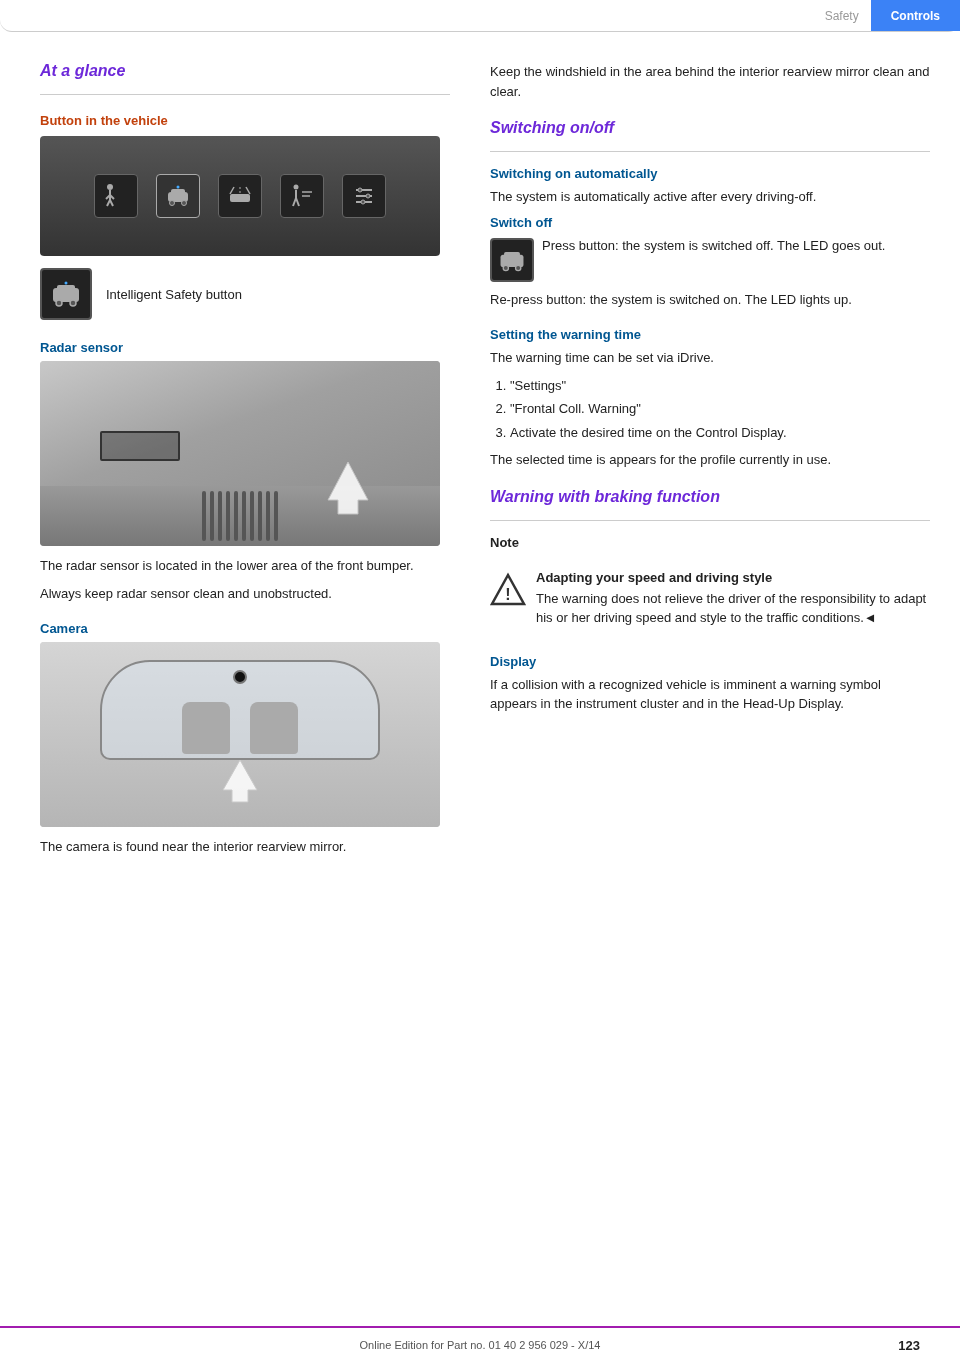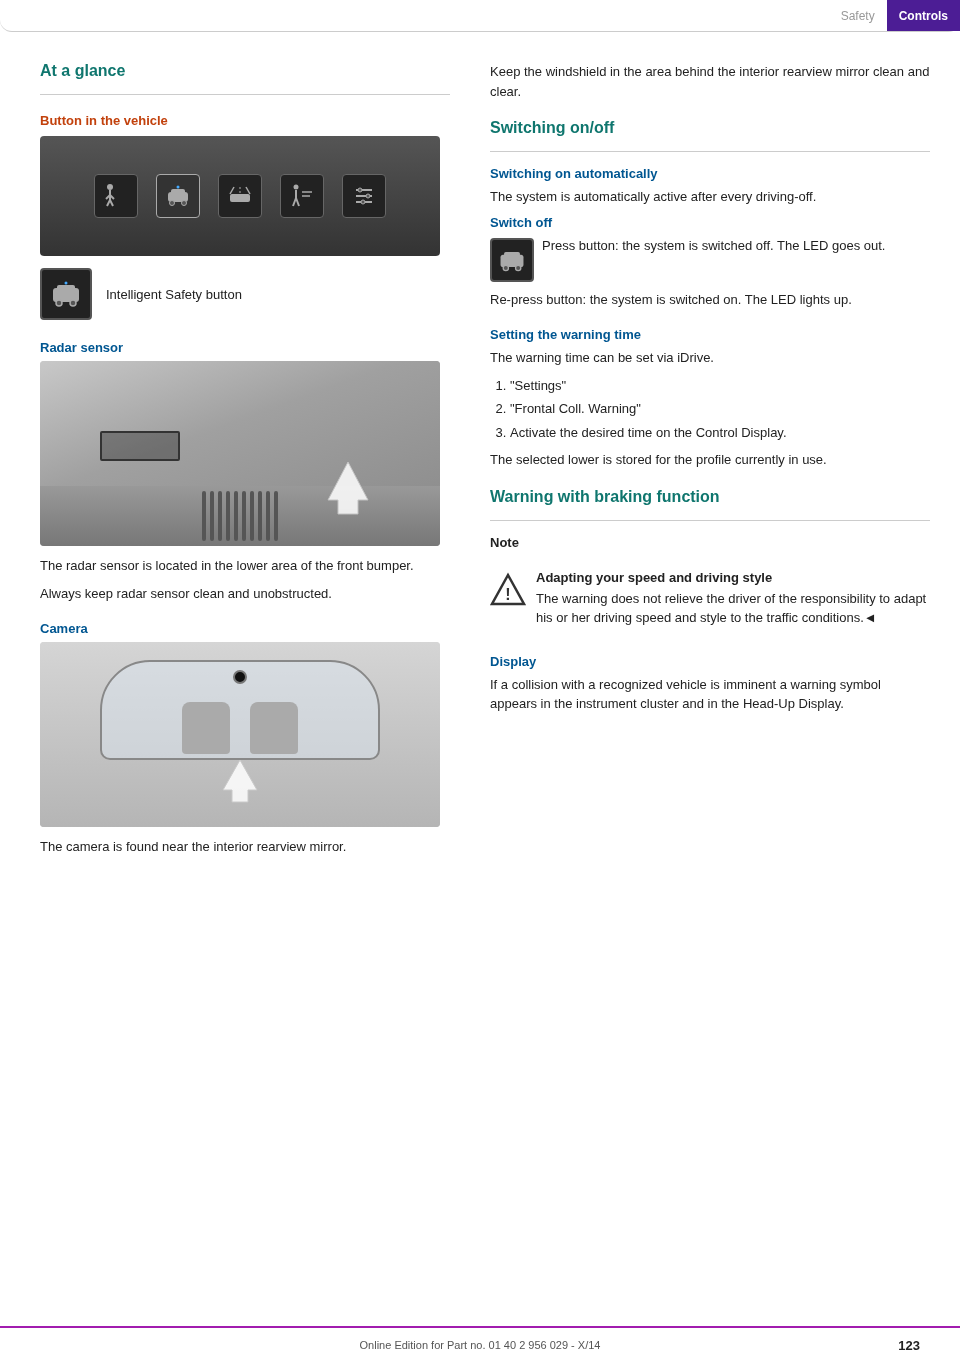--- a/index.html
+++ b/index.html
@@ -21,25 +21,25 @@
       height: 32px;
       border-bottom: 1px solid #ccc;
       border-radius: 12px;
     }
     .header-safety {
       color: #999;
       font-size: 12px;
       padding: 0 12px;
     }
     .header-controls {
-      background: #4c1d95;
+      background: #3b82f6;
       color: #fff;
       font-size: 12px;
       font-weight: bold;
-      padding: 0 12px;
+      padding: 0 20px;
       height: 100%;
       display: flex;
       align-items: center;
     }
 
     
     .content {
       display: flex;
       padding: 30px 0 0 0;
     }
@@ -54,22 +54,23 @@
     
     .right-col {
       flex: 1;
       padding: 0 30px 0 20px;
     }
 
     
     .section-main-title {
       font-size: 16px;
       font-weight: bold;
-      color: #0f766e;
+      color: #6d28d9;
       margin-bottom: 14px;
+      font-style: italic;
     }
 
     .section-sub-title {
       font-size: 13px;
       font-weight: bold;
       color: #c2410c;
       margin-bottom: 8px;
     }
 
     .section-blue-title {
@@ -460,21 +461,21 @@
         <li>
           <span>"Settings"</span>
         </li>
         <li>
           <span>"Frontal Coll. Warning"</span>
         </li>
         <li>
           <span>Activate the desired time on the Control Display.</span>
         </li>
       </ol>
-      <p>The selected lower is stored for the profile currently in use.</p>
+      <p>The selected time is appears for the profile currently in use.</p>
     </div>
 
     <div class="section-gap">
       <div class="section-main-title">Warning with braking function</div>
       <div class="divider"></div>
 
       <div class="note-label">Note</div>
       <div class="note-box">
         <svg class="warning-triangle" viewBox="0 0 36 36">
           <polygon points="18,3 34,32 2,32" fill="none" stroke="#333" stroke-width="2.5"></polygon>

